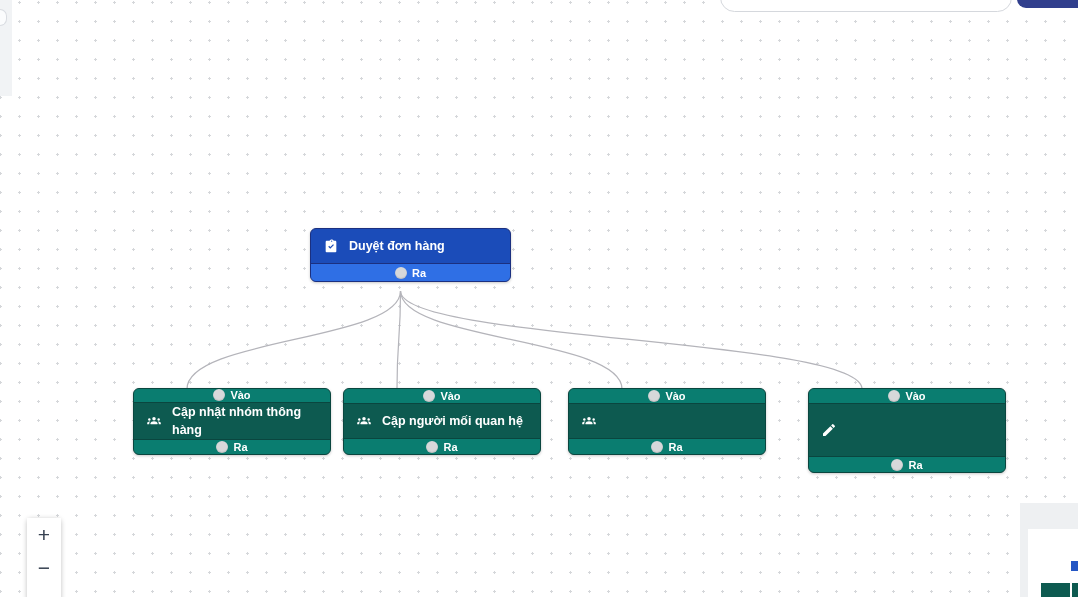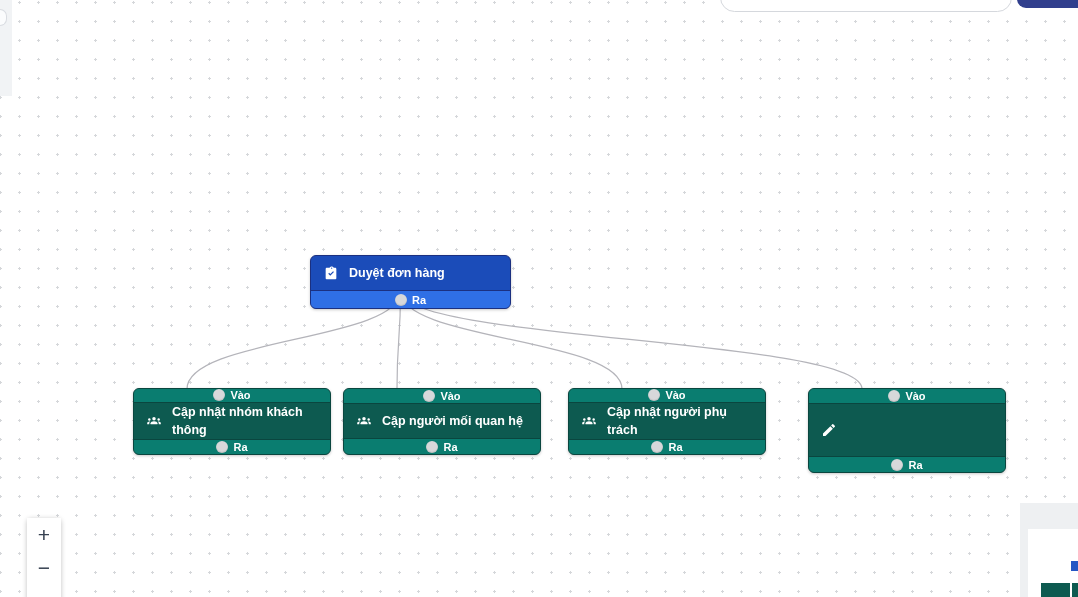--- a/index.html
+++ b/index.html
@@ -75,21 +75,21 @@
     <path d="M400.5 291 C400.5 341 397 338 397 389"></path>
     <path d="M400.5 291 C400.5 341 622 338 622 389"></path>
     <path d="M400.5 291 C400.5 341 862 338 862 389"></path>
   </svg>
 
   <div class="left-strip"></div>
   <div class="left-pill"></div>
   <div class="search-pill"></div>
   <div class="navy-btn"></div>
 
-  <div class="node node-blue" style="left:310px;top:255px;width:201px;height:54px;">
+  <div class="node node-blue" style="left:310px;top:228px;width:201px;height:54px;">
     <div class="node-title">
       <span class="nicon">
         <svg viewBox="0 0 24 24">
             <path fill="#fff" d="M18.2 4.3h-2.1c-.4-1.3-1.6-2.2-3.1-2.2s-2.7.9-3.1 2.2H5.8C4.8 4.3 4 5.1 4 6.1v13.6c0 1 .8 1.8 1.8 1.8h12.4c1 0 1.8-.8 1.8-1.8V6.1c0-1-.8-1.8-1.8-1.8zm-5.2-.4c.5 0 .9.4.9.9s-.4.9-.9.9-.9-.4-.9-.9.4-.9.9-.9z"></path>
             <path fill="#1b4cb9" d="M10.9 16.1l-3-3 1.3-1.3 1.7 1.7 4.2-4.2 1.3 1.3z"></path>
           </svg>
       </span>
       <span class="ttl">Duyệt đơn hàng</span>
     </div>
     <div class="strip strip-bottom">
@@ -107,21 +107,21 @@
       <span class="nicon">
         <svg viewBox="0 0 24 24" fill="#fff">
             <circle cx="12" cy="8.6" r="2.6"></circle>
             <path d="M12 12.4c-2.9 0-5.2 1.3-5.2 2.9v1.6h10.4v-1.6c0-1.6-2.3-2.9-5.2-2.9z"></path>
             <circle cx="5" cy="9.8" r="1.8"></circle>
             <path d="M5.4 12.7c-2 .1-3.6 1-3.6 2.1v2.1h3.1v-1.6c0-1 .6-1.9 1.6-2.5-.4-.1-.8-.1-1.1-.1z"></path>
             <circle cx="19" cy="9.8" r="1.8"></circle>
             <path d="M18.6 12.7c2 .1 3.6 1 3.6 2.1v2.1h-3.1v-1.6c0-1-.6-1.9-1.6-2.5.4-.1.8-.1 1.1-.1z"></path>
           </svg>
       </span>
-      <span class="ttl">Cập nhật nhóm khách thông</span>
+      <span class="ttl">Cập nhật nhóm thông hàng</span>
     </div>
     <div class="strip strip-bottom">
       <span class="port-dot"></span>
       <span>Ra</span>
     </div>
   </div>
 
   <div class="node node-teal" style="left:312px;top:388px;width:198px;height:67px;">
     <div class="strip strip-top">
       <span class="port-dot"></span>
@@ -155,21 +155,20 @@
       <span class="nicon">
         <svg viewBox="0 0 24 24" fill="#fff">
             <circle cx="12" cy="8.6" r="2.6"></circle>
             <path d="M12 12.4c-2.9 0-5.2 1.3-5.2 2.9v1.6h10.4v-1.6c0-1.6-2.3-2.9-5.2-2.9z"></path>
             <circle cx="5" cy="9.8" r="1.8"></circle>
             <path d="M5.4 12.7c-2 .1-3.6 1-3.6 2.1v2.1h3.1v-1.6c0-1 .6-1.9 1.6-2.5-.4-.1-.8-.1-1.1-.1z"></path>
             <circle cx="19" cy="9.8" r="1.8"></circle>
             <path d="M18.6 12.7c2 .1 3.6 1 3.6 2.1v2.1h-3.1v-1.6c0-1-.6-1.9-1.6-2.5.4-.1.8-.1 1.1-.1z"></path>
           </svg>
       </span>
-      <span class="ttl">Cập nhật người phụ trách</span>
     </div>
     <div class="strip strip-bottom">
       <span class="port-dot"></span>
       <span>Ra</span>
     </div>
   </div>
 
   <div class="node node-teal" style="left:777px;top:388px;width:198px;height:85px;">
     <div class="strip strip-top">
       <span class="port-dot"></span>

